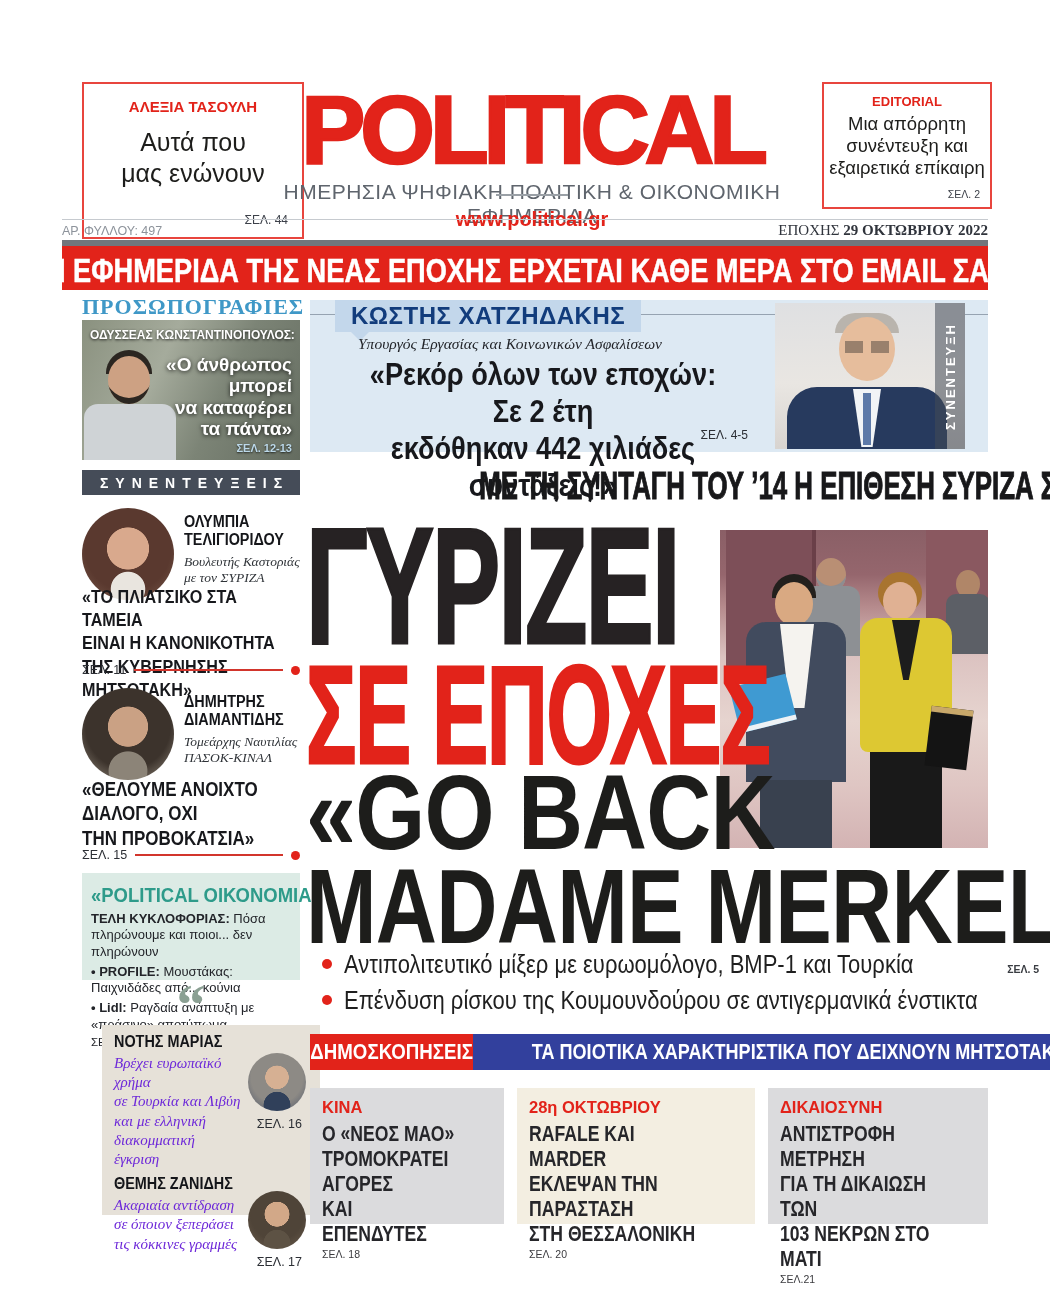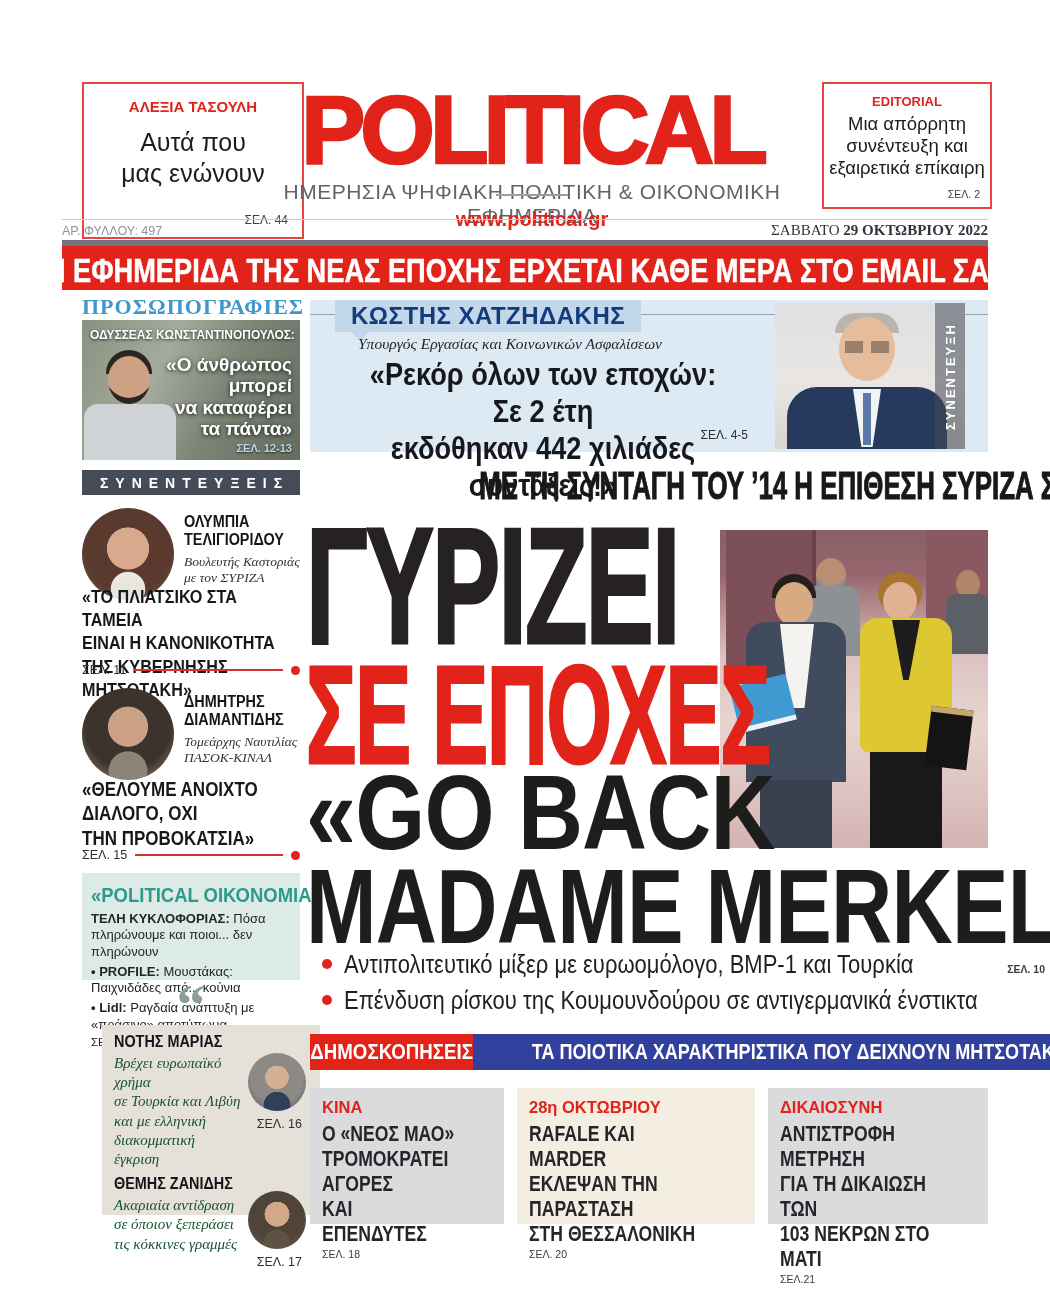--- a/index.html
+++ b/index.html
@@ -65,21 +65,21 @@
   .oik-box{background:#dcebe5;padding:10px 9px;box-sizing:border-box;}
   .oik-title{color:#2e9b8a;font-weight:bold;font-size:21px;}
   .oik-line{font-size:13px;color:#23252a;line-height:1.25;margin-top:4px;}
   .oik-line b{font-weight:bold;}
   .oik-page{font-size:11.5px;color:#23252a;margin-top:3px;}
 
   .quote-glyph{font-family:"Liberation Serif",serif;color:#8ba093;font-size:58px;line-height:.6;font-weight:bold;}
   .grafoun-h{font-family:"Liberation Serif",serif;font-weight:bold;font-size:25px;color:#101014;}
   .graf-box{background:#e6e1d8;padding:8px 12px;box-sizing:border-box;}
   .graf-name{font-weight:bold;font-size:16px;color:#141519;}
-  .graf-text{font-family:"Liberation Serif",serif;font-style:italic;font-size:15px;line-height:1.28;color:#14532d;margin-top:3px;}
+  .graf-text{font-family:"Liberation Serif",serif;font-style:italic;font-size:15px;line-height:1.28;color:#6d28d9;margin-top:3px;}
   .graf-page{font-size:12.5px;color:#2c2f35;}
 
   
   .hz{background:#dde9f3;}
   .hz-midline{position:absolute;left:0;top:14px;width:100%;height:1px;background:#96a3b1;}
   .hz-label{position:absolute;left:25px;top:0;background:#c3d7eb;color:#123c7c;font-weight:bold;
     font-size:24px;padding:2px 16px;letter-spacing:.5px;}
   .hz-label::after{content:"";position:absolute;left:16px;bottom:-9px;width:0;height:0;
     border:9px solid transparent;border-top-color:#c3d7eb;border-bottom-width:0;}
   .hz-role{position:absolute;left:48px;top:35px;font-family:"Liberation Serif",serif;
@@ -178,21 +178,21 @@
     <div class="bt-kicker" style="margin-top:10px;font-size:13px;">EDITORIAL</div>
     <div class="bt-title preline" style="margin-top:4px;font-size:18.5px;line-height:1.2;">Μια απόρρητη
 συνέντευξη και
 εξαιρετικά επίκαιρη</div>
     <div class="bt-page" style="right:10px;bottom:7px;font-size:10.5px;">ΣΕΛ. 2</div>
   </div>
 
   <div class="abs rule" style="left:62px;top:219px;width:926px;"></div>
   <div class="abs issue" style="left:62px;top:224px;">ΑΡ. ΦΥΛΛΟΥ: 497</div>
   <div class="abs dateline" style="right:62px;top:222px;text-align:right;">
-    <span>ΣΑΒΒΑΤΟ</span>
+    <span>ΕΠΟΧΗΣ</span>
     <b>29 ΟΚΤΩΒΡΙΟΥ 2022</b>
   </div>
 
   <div class="abs graybar" style="left:62px;top:240px;width:926px;height:6px;"></div>
   <div class="abs banner" style="left:62px;top:246px;width:926px;height:44px;">
     <span class="cond-c" style="transform:scaleX(.8);">Η ΕΦΗΜΕΡΙΔΑ ΤΗΣ ΝΕΑΣ ΕΠΟΧΗΣ ΕΡΧΕΤΑΙ ΚΑΘΕ ΜΕΡΑ ΣΤΟ EMAIL ΣΑΣ</span>
   </div>
 
   <div class="abs prosop-h serif" style="left:82px;top:294px;">ΠΡΟΣΩΠΟΓΡΑΦΙΕΣ</div>
 
@@ -331,21 +331,21 @@
   <div class="abs" style="left:306px;top:764px;z-index:2;">
     <span class="h-go cond" style="transform:scaleX(.85);">«GO BACK</span>
   </div>
   <div class="abs" style="left:306px;top:858px;z-index:2;">
     <span class="h-go cond" style="transform:scaleX(.80);">MADAME MERKEL»</span>
   </div>
 
   <div class="abs bullet-row" style="left:322px;top:950px;z-index:2;">
     <div class="bullet-dot"></div>
     <span class="bullet-text cond" style="transform:scaleX(.88);">Αντιπολιτευτικό μίξερ με ευρωομόλογο, ΒΜΡ-1 και Τουρκία</span>
-    <span class="bullet-page">ΣΕΛ. 10</span>
+    <span class="bullet-page">ΣΕΛ. 5</span>
   </div>
   <div class="abs bullet-row" style="left:322px;top:986px;z-index:2;">
     <div class="bullet-dot"></div>
     <span class="bullet-text cond" style="transform:scaleX(.88);">Επένδυση ρίσκου της Κουμουνδούρου σε αντιγερμανικά ένστικτα</span>
   </div>
 
   <div class="abs polls" style="left:310px;top:1034px;width:678px;">
     <div class="red">
       <span class="seg-t cond-c" style="transform:scaleX(.85);">ΔΗΜΟΣΚΟΠΗΣΕΙΣ</span>
     </div>

